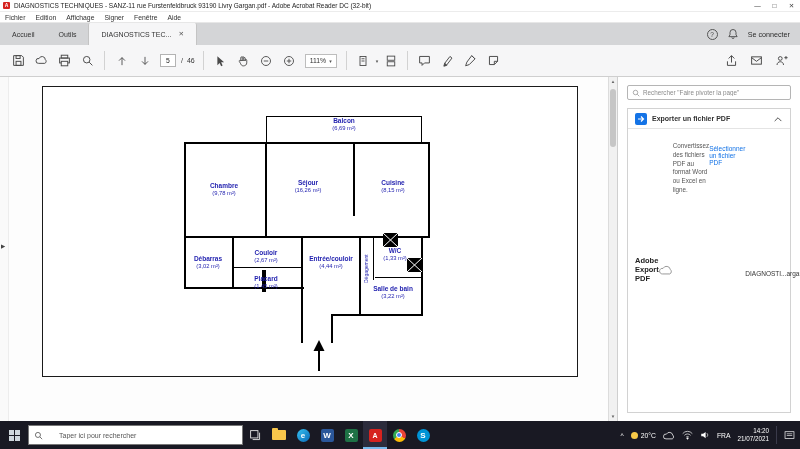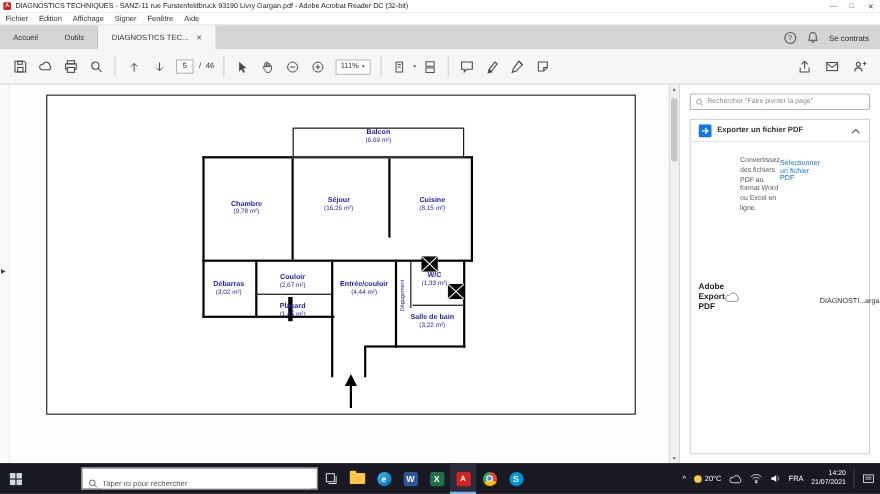--- a/index.html
+++ b/index.html
@@ -106,21 +106,21 @@
   .trial-btn { margin:9px auto 2px; display:block; background:#1473e6; color:#fff; border:none;
     font-size:6.4px; font-family:"Liberation Sans",sans-serif; padding:4px 9px; border-radius:4px; }
 
   
   .taskbar { position:absolute; left:0; right:0; bottom:0; height:28px; background:#191923;
     display:flex; align-items:center; }
   .startbtn { width:28px; height:28px; display:flex; align-items:center; justify-content:center; }
   .winlogo { width:11px; height:11px; display:grid; grid-template-columns:5px 5px; gap:1px; }
   .winlogo div { background:#cfd6dd; }
   .tb-search { width:215px; height:20px; background:#fff; border:1px solid #777; display:flex;
-    align-items:flex-end; gap:4px; padding:0 5px;margin-left:46px; }
+    align-items:center; gap:16px; padding:0 5px; }
   .tb-search svg { stroke:#333; fill:none; stroke-width:1.2; flex:none; }
   .tb-search input { border:none; outline:none; flex:1; font-size:7px; color:#333;
     font-family:"Liberation Sans",sans-serif; min-width:0; }
   .tb-search input::placeholder { color:#555; }
   .task-icon { width:24px; height:28px; display:flex; align-items:center; justify-content:center; }
   .task-icon.active { background:#2c2c3c; box-shadow:inset 0 -2px 0 #76b9ed; }
   .sq { width:13px; height:13px; border-radius:2px; color:#fff; font-size:8px; font-weight:bold;
     display:flex; align-items:center; justify-content:center; }
   .folder { position:relative; width:14px; height:10px; background:#f8c64b; border-radius:1px; }
   .folder::before { content:""; position:absolute; top:-2px; left:0; width:6px; height:3px;
@@ -173,21 +173,21 @@
     <div class="tab active">
       <span>DIAGNOSTICS TEC...</span>
       <span class="x">✕</span>
     </div>
     <div class="tab-right">
       <span class="help-circle">?</span>
       <svg width="12" height="12" viewBox="0 0 16 16" style="stroke:#4a4a4a;fill:none;stroke-width:1.2">
         <path d="M8 2a4 4 0 0 1 4 4v3l1.5 2.5h-11L4 9V6a4 4 0 0 1 4-4z"></path>
           <path d="M6.5 12.5a1.5 1.5 0 0 0 3 0"></path>
       </svg>
-      <span class="signin">Se contrats</span>
+      <span class="signin">Se connecter</span>
     </div>
   </div>
 
   <div class="toolbar">
     <span class="tbtn">
       <svg width="13" height="13" viewBox="0 0 16 16">
           <path d="M2 2h10l2 2v10H2z"></path>
           <rect x="5" y="9" width="6" height="5"></rect>
           <rect x="5" y="2" width="5" height="3.5"></rect>
         </svg>

